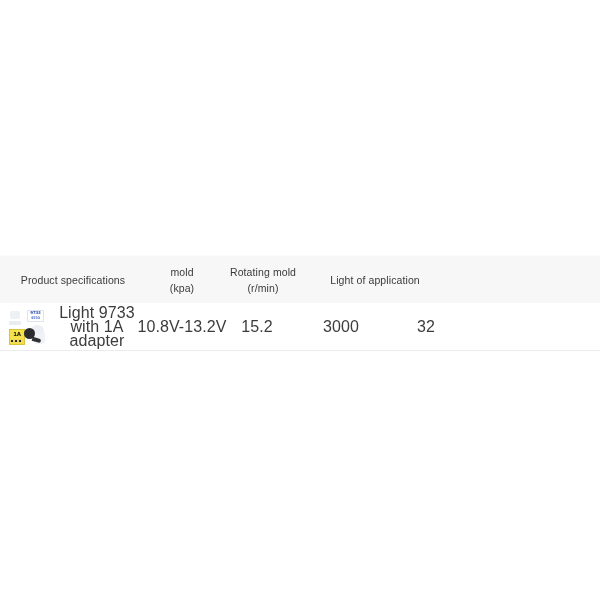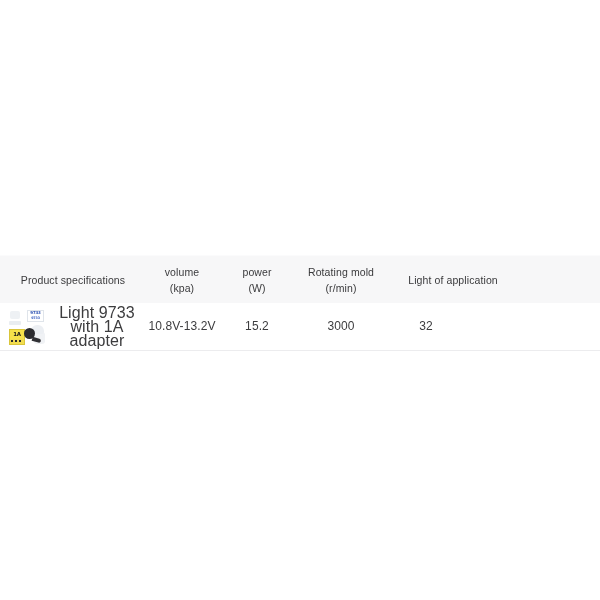--- a/index.html
+++ b/index.html
@@ -69,21 +69,21 @@
 
   .hdr-line {
     font-size: 10.5px;
     color: #3a3a3c;
     line-height: 16px;
     letter-spacing: 0.1px;
     white-space: nowrap;
   }
 
   .cell-text {
-    font-size: 12px;
+    font-size: 16px;
     color: #3c3c3e;
     line-height: 15px;
     letter-spacing: 0.1px;
     white-space: nowrap;
   }
 
   .sup3 {
     font-size: 7.5px;
     vertical-align: super;
     line-height: 0;
@@ -248,28 +248,24 @@
 
   <div class="spec-table">
 
     <div class="spec-header-row">
 
       <div class="col col-spec">
         <div class="hdr-line">Product specifications</div>
       </div>
 
       <div class="col col-boost">
-        <div class="hdr-line">volume</div>
+        <div class="hdr-line">mold</div>
         <div class="hdr-line">(kpa)</div>
       </div>
 
-      <div class="col col-power">
-        <div class="hdr-line">power</div>
-        <div class="hdr-line">(W)</div>
-      </div>
 
       <div class="col col-rpm">
         <div class="hdr-line">Rotating mold</div>
         <div class="hdr-line">(r/min)</div>
       </div>
 
 
       <div class="col col-scope">
         <div class="hdr-line">Light of application</div>
       </div>

